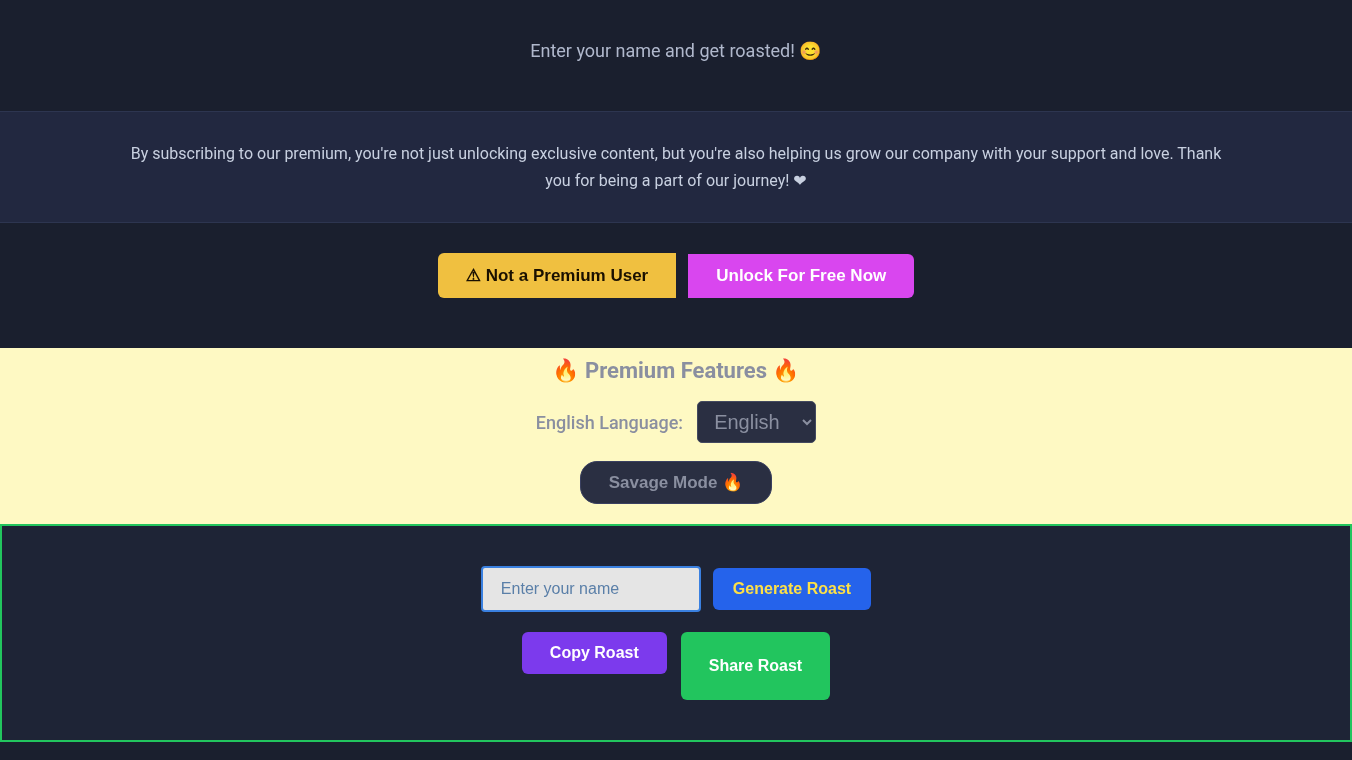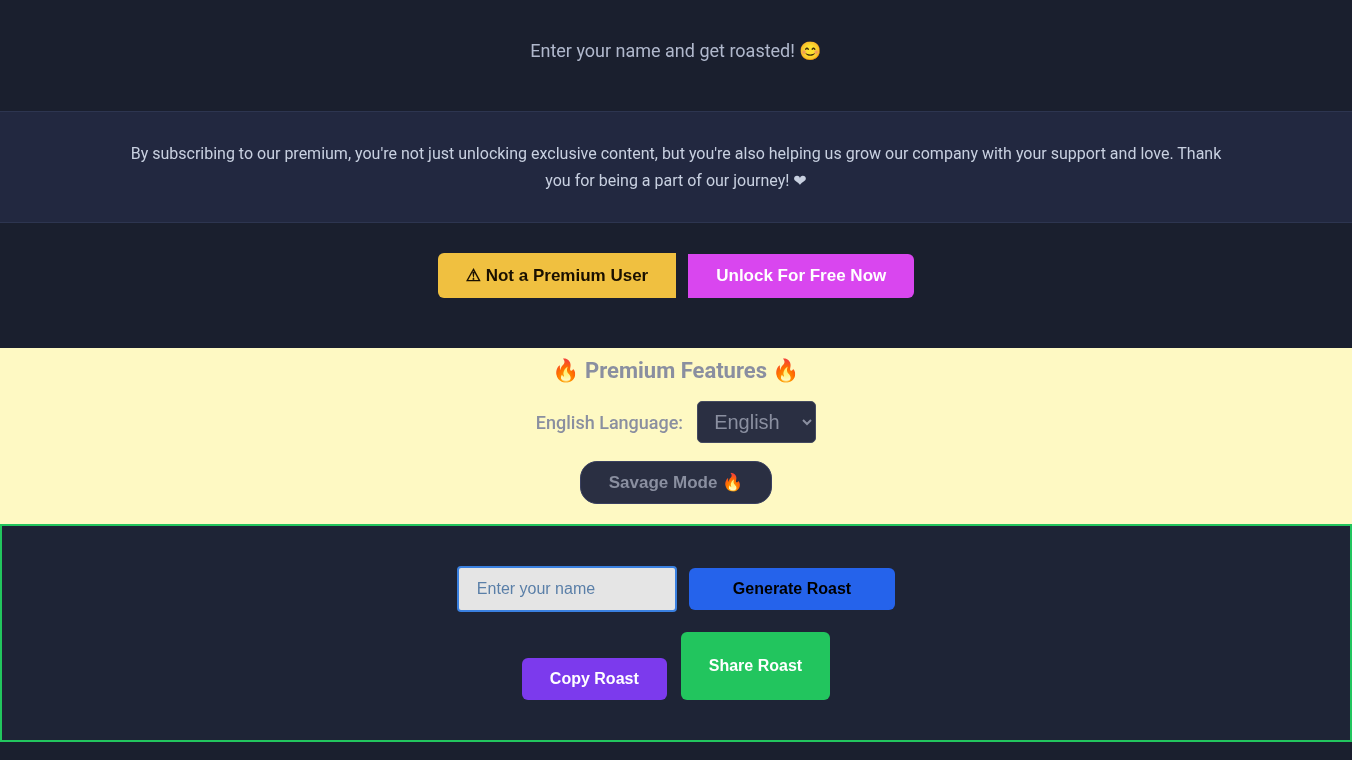--- a/index.html
+++ b/index.html
@@ -168,32 +168,32 @@
       width: 220px;
       outline: none;
     }
 
     .name-input::placeholder {
       color: #5a7fa8;
     }
 
     .generate-btn {
       background-color: #2563eb;
-      color: #000000;
+      color: #fde047;
       border: none;
       border-radius: 6px;
-      padding: 12px 44px;
+      padding: 12px 20px;
       font-size: 16px;
       font-weight: 700;
       cursor: pointer;
     }
 
     .action-buttons-row {
       display: flex;
-      align-items: flex-end;
+      align-items: flex-start;
       justify-content: center;
       gap: 14px;
     }
 
     .copy-roast-btn {
       background-color: #7c3aed;
       color: #ffffff;
       border: none;
       border-radius: 6px;
       padding: 12px 28px;

